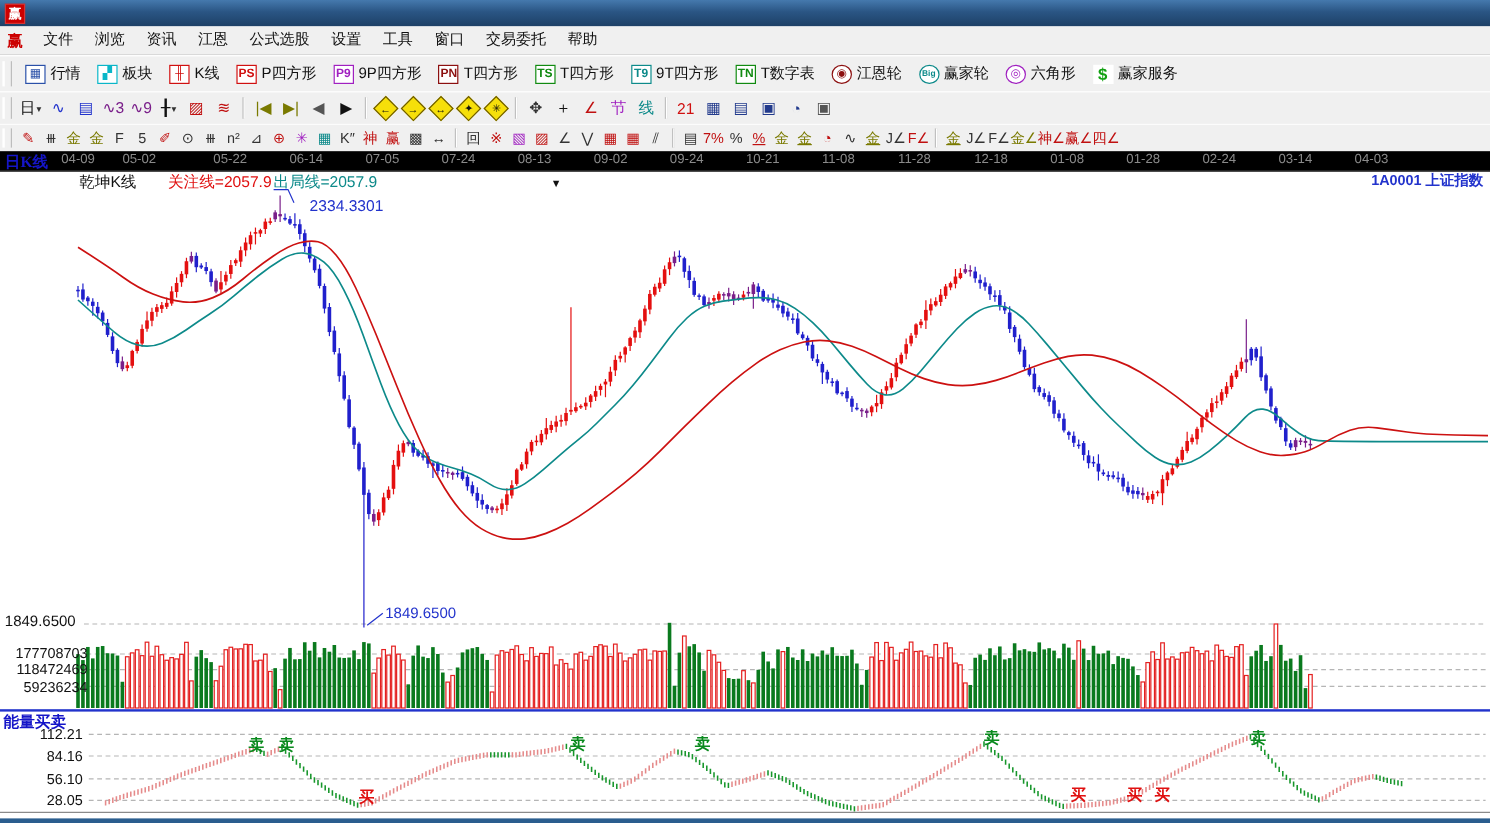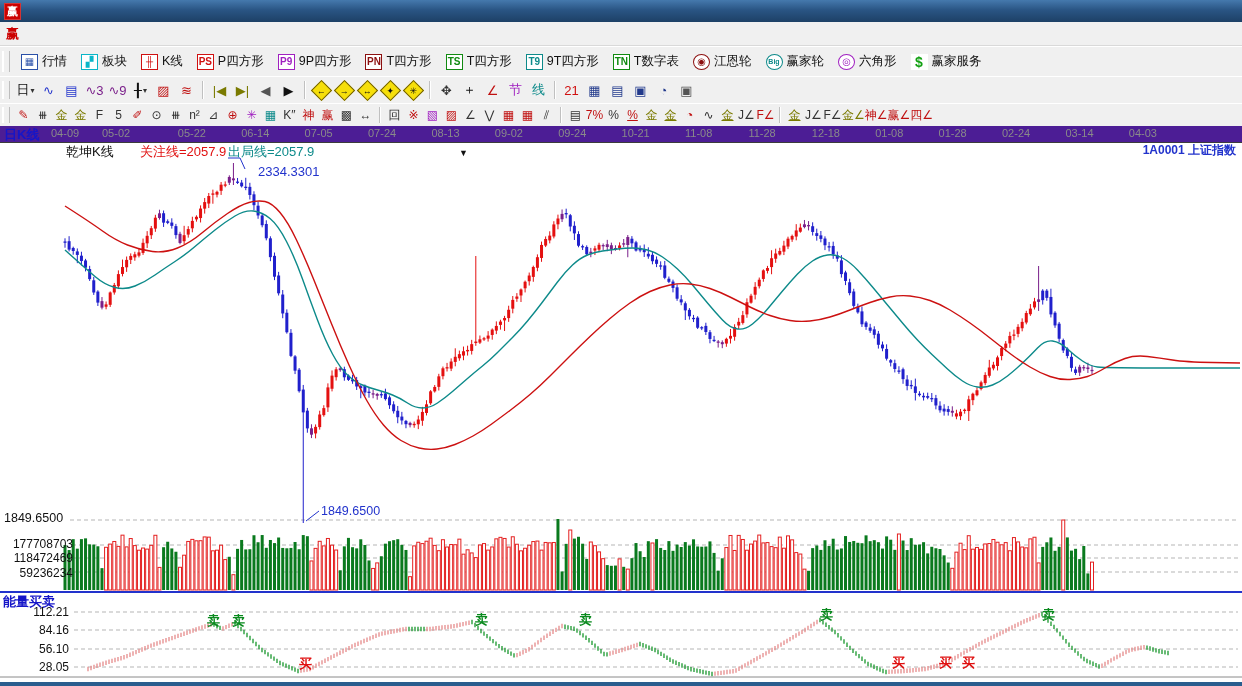--- a/index.html
+++ b/index.html
@@ -31,21 +31,21 @@
   .wheel{border-radius:50%;}
   .tbtn{display:inline-flex;align-items:center;justify-content:center;min-width:23px;height:21px;
     font-size:13px;color:#222;cursor:default;}
   .tbtn .dd{font-size:8px;color:#333;margin-left:1px;}
   .t3btn{min-width:19px;height:19px;font-size:12px;}
   .diam{width:13px;height:13px;transform:rotate(45deg);background:#f6df0a;border:1px solid #6b5a00;
     display:inline-flex;align-items:center;justify-content:center;}
   .diam span{transform:rotate(-45deg);font-size:9px;color:#111;font-weight:bold;}
   .undl{text-decoration:underline;}
   
-  .daterow{position:absolute;left:0;top:126px;width:1242px;height:16px;background:#4c1d95;
+  .daterow{position:absolute;left:0;top:126px;width:1242px;height:16px;background:#000000;
     border-bottom:1px solid #3c3c3c;}
   .dlab{position:absolute;top:1px;font-size:11px;color:#8a8a8a;}
   .panelab{position:absolute;font-size:13px;color:#1515c8;font-weight:bold;}
   
   .chartwrap{position:absolute;left:0;top:0;width:1242px;height:686px;}
   svg{position:absolute;left:0;top:0;}
   .alab{position:absolute;white-space:nowrap;z-index:5;}
   .blue{color:#2233cc;} .red{color:#e01010;} .teal{color:#0d8a8a;} .blk{color:#111;}
   .rt{text-align:right;}
   .sig{position:absolute;font-size:13px;font-weight:bold;z-index:5;}
@@ -55,20 +55,32 @@
 <body>
 
 <div class="app">
 
   <div class="titlebar">
     <span class="tlogo">赢</span>
   </div>
 
   <div class="menubar">
     <span class="mlogo">赢</span>
+    <span id="menu-items" style="display:flex;">
+        <span class="mi">文件</span>
+        <span class="mi">浏览</span>
+        <span class="mi">资讯</span>
+        <span class="mi">江恩</span>
+        <span class="mi">公式选股</span>
+        <span class="mi">设置</span>
+        <span class="mi">工具</span>
+        <span class="mi">窗口</span>
+        <span class="mi">交易委托</span>
+        <span class="mi">帮助</span>
+      </span>
   </div>
 
   <div class="tbar tb1" id="tb1">
       <span class="grip"></span>
       <span class="tb1i">
         <span class="ibox" style="border-color: rgb(42, 80, 168); color: rgb(42, 80, 168);">▦</span>
         <span>行情</span>
       </span>
       <span class="tb1i">
         <span class="ibox" style="border-color: rgb(10, 182, 200); color: rgb(10, 182, 200);">▞</span>
@@ -1513,21 +1525,21 @@
         <line x1="1153" y1="647.2615384615384" x2="1153" y2="651.6615384615385" stroke="#17962b" stroke-width="1.3"></line>
         <line x1="1156" y1="648.1846153846153" x2="1156" y2="652.5846153846154" stroke="#17962b" stroke-width="1.3"></line>
         <line x1="1159" y1="649" x2="1159" y2="653.4000000000001" stroke="#17962b" stroke-width="1.3"></line>
         <line x1="1162" y1="649.5999999999999" x2="1162" y2="654" stroke="#17962b" stroke-width="1.3"></line>
         <line x1="1165" y1="650.1999999999999" x2="1165" y2="654.6" stroke="#17962b" stroke-width="1.3"></line>
         <line x1="1168" y1="650.8" x2="1168" y2="655.2" stroke="#17962b" stroke-width="1.3"></line>
         <rect x="0" y="591" width="1242" height="2" fill="#2233cc"></rect>
         <line x1="0" y1="677" x2="1242" y2="677" stroke="#8a8a8a"></line>
       </svg>
 
-    <div class="alab panelab" style="left:4px;top:126px;">日K线</div>
+    <div class="alab panelab" style="left:4px;top:126px;font-family:Liberation Serif, serif;">日K线</div>
     <div class="alab blk" style="left:66px;top:143px;font-size:13px;">乾坤K线</div>
     <div class="alab red" style="left:140px;top:143px;font-size:13px;">关注线=2057.9</div>
     <div class="alab teal" style="left:228px;top:143px;font-size:13px;">出局线=2057.9</div>
     <div class="alab blue" style="left:258px;top:164px;font-size:13px;">2334.3301</div>
     <div class="alab blk" style="left:459px;top:148px;font-size:9px;">▼</div>
     <div class="alab blue" style="right:6px;top:142px;font-size:12px;font-weight:bold;">1A0001  上证指数</div>
     <div class="alab blk" style="left:4px;top:511px;font-size:12.5px;">1849.6500</div>
     <div class="alab blue" style="left:321px;top:504px;font-size:12.5px;">1849.6500</div>
 
     <div class="alab blk rt" style="left:3px;top:537px;width:70px;">177708703</div>

